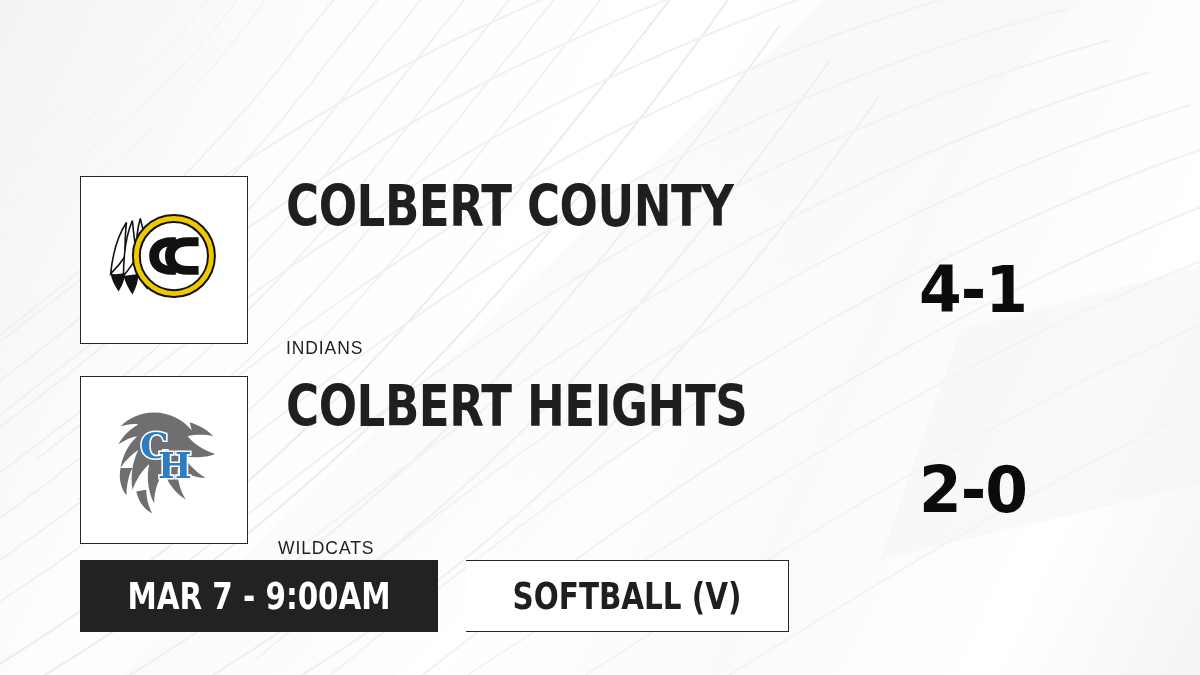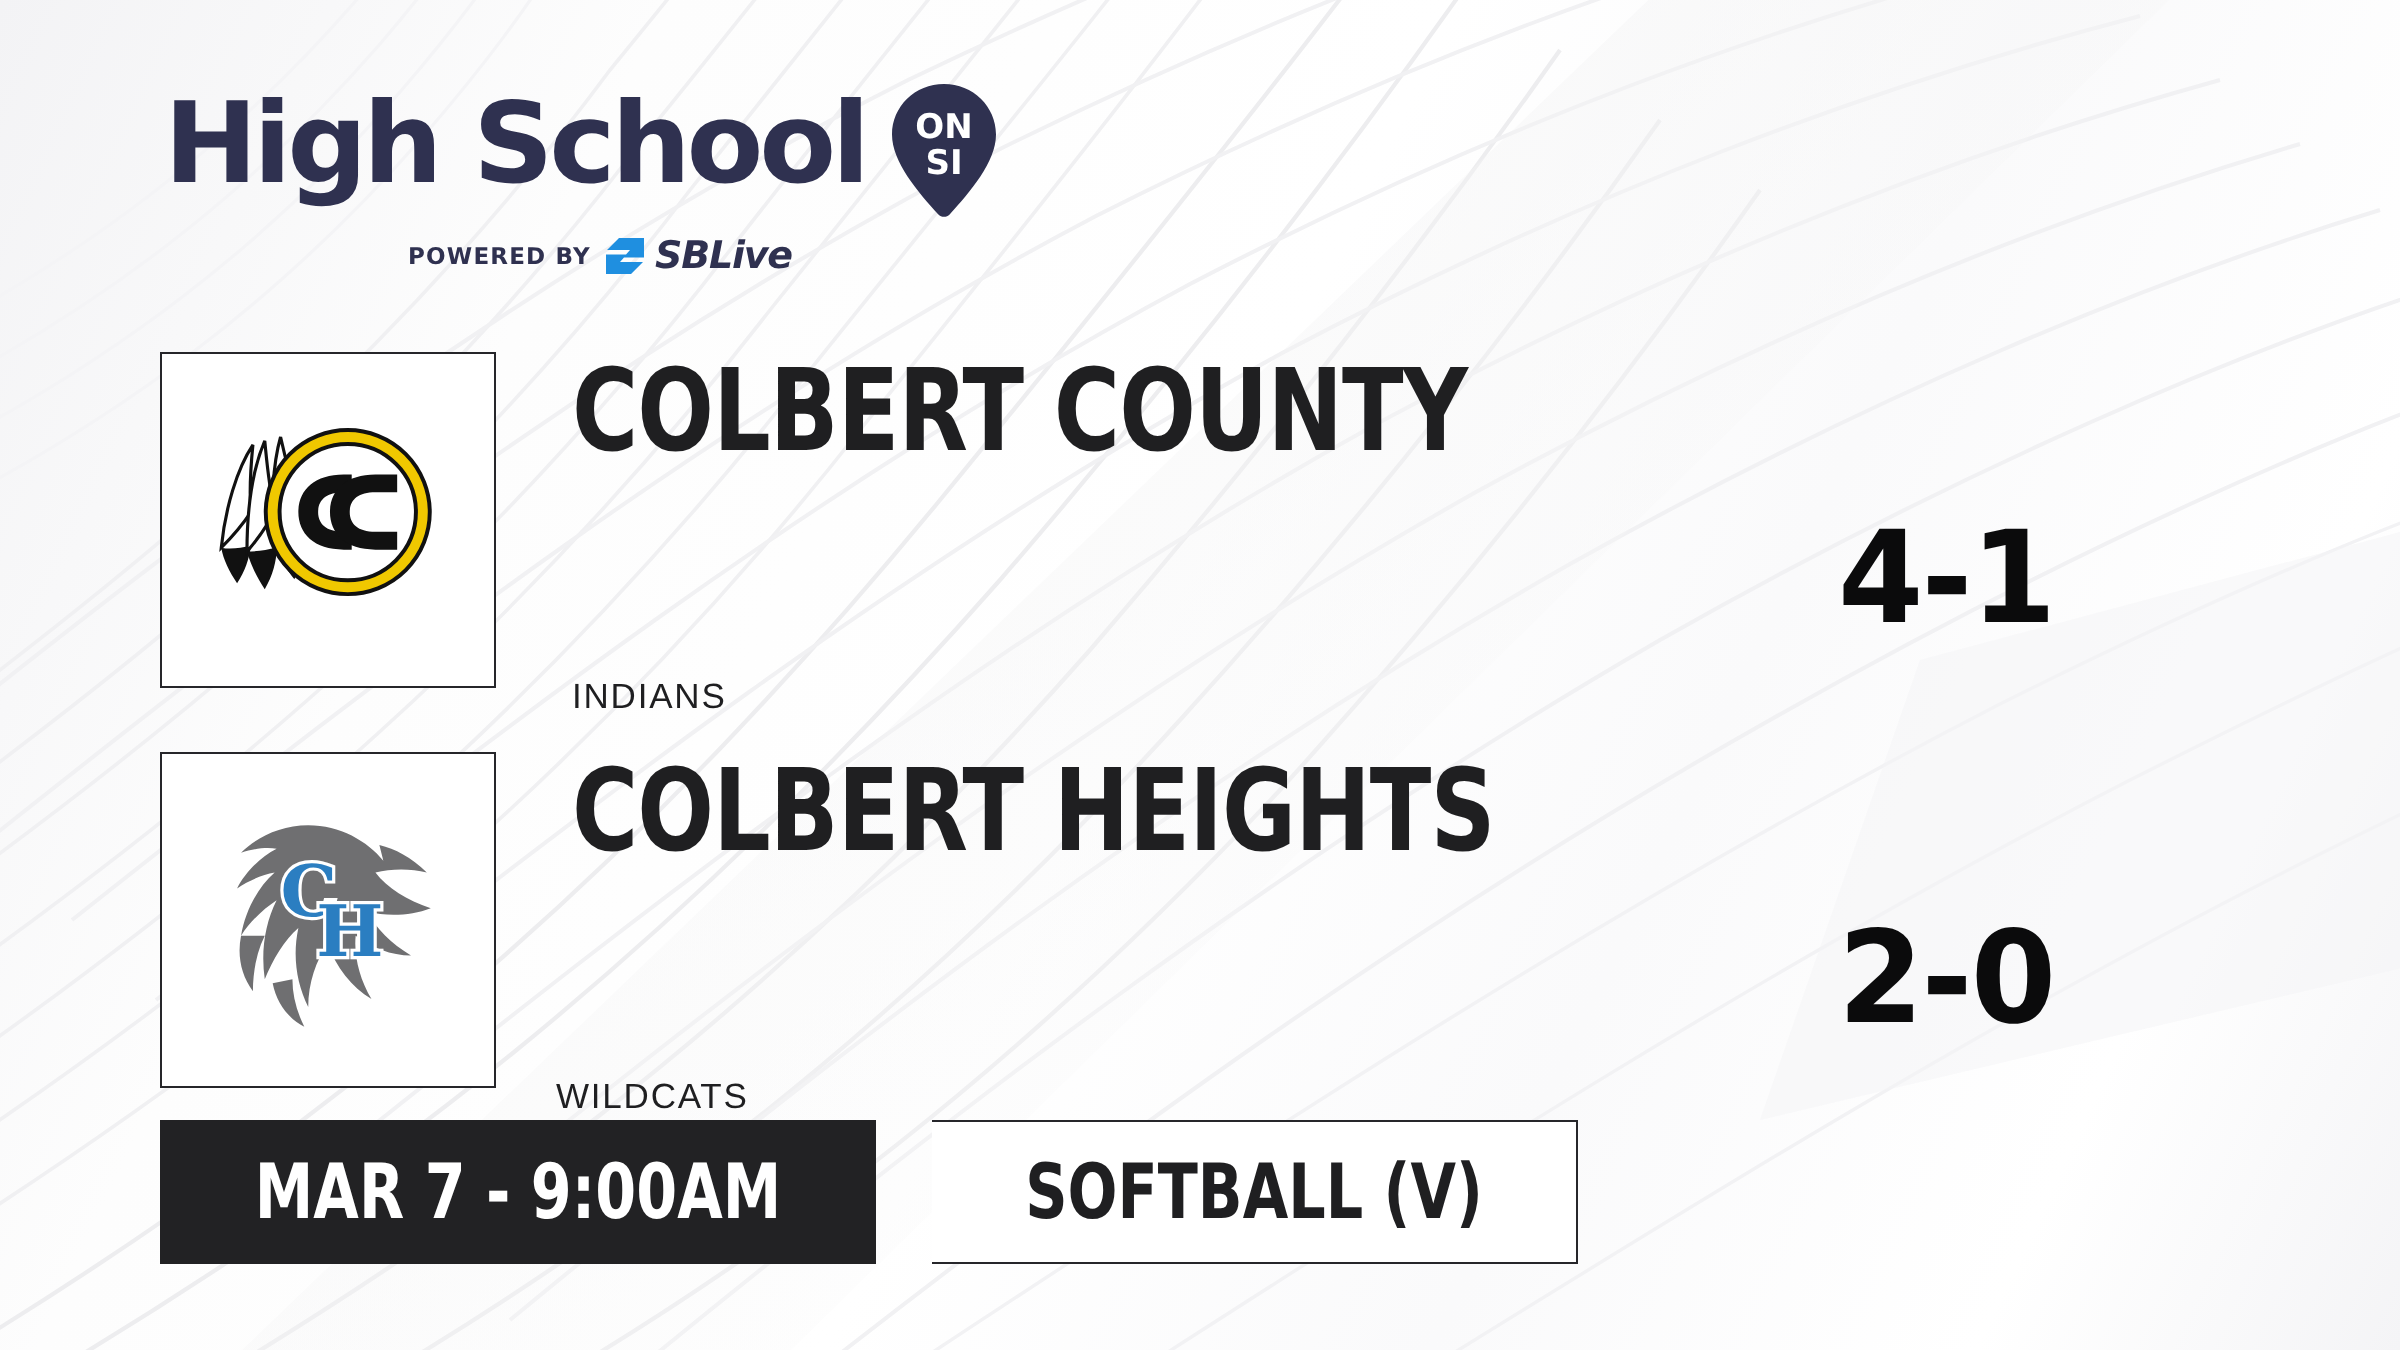--- a/index.html
+++ b/index.html
@@ -211,43 +211,20 @@
     <polygon points="845,-20 1105,-20 370,700 95,700" fill="url(#wedgeg)" opacity="0.75"></polygon>
     <polygon points="960,330 1260,250 1260,470 880,560" fill="#f4f4f6" opacity="0.55"></polygon>
     <g stroke="#f4f4f6" stroke-width="1.6" fill="none">
       <path d="M-40 260 C 60 210 140 150 210 70 C 250 24 282 -20 300 -60"></path>
       <path d="M-40 230 C 55 182 132 124 200 46 C 238 2 268 -40 286 -80"></path>
       <path d="M-40 200 C 50 154 124 98 190 22 C 226 -20 254 -60 272 -100"></path>
       <path d="M-40 170 C 45 126 116 72 180 -2 C 214 -44 240 -82 258 -120"></path>
     </g>
   </svg>
 
-  <div class="brand">
-    <div class="brand-row">
-      <div class="brand-title">High School</div>
-      <div class="pin-wrap">
-        <svg viewBox="0 0 58 70">
-          <path d="M29 2 C 14.5 2 3 13.3 3 27.2 C 3 41 16 56 26.2 67.2 C 27.6 68.8 30.4 68.8 31.8 67.2
-                   C 42 56 55 41 55 27.2 C 55 13.3 43.5 2 29 2 Z" fill="#2f3150"></path>
-          <text x="29" y="29" font-family="DejaVu Sans, sans-serif" font-size="17" font-weight="bold" fill="#ffffff" text-anchor="middle">ON</text>
-          <text x="29" y="47" font-family="DejaVu Sans, sans-serif" font-size="17" font-weight="bold" fill="#ffffff" text-anchor="middle">SI</text>
-        </svg>
-      </div>
-    </div>
-    <div class="powered">
-      <div class="powered-label">POWERED BY</div>
-      <div class="sblive-wrap">
-        <svg width="22" height="20" viewBox="0 0 22 20">
-          <path d="M20 1 L7.5 1 L1.5 7 L13 7 L11 9.2 L1 9.2 L1 19 L13.5 19 L19.5 13 L8 13
-                   L10 10.8 L20 10.8 Z" fill="#1f8fe0"></path>
-        </svg>
-        <div class="sblive-word">SBLive</div>
-      </div>
-    </div>
-  </div>
 
   <div class="logo-box" id="logo-a">
     <svg viewBox="0 0 168 168">
       <g transform="translate(30,40)">
 
         <g>
           <path d="M16 6 C 8 18 2 38 0 58 C 6 52 11 46 15 40 C 14 28 15 16 16 6 Z" fill="#ffffff" stroke="#111111" stroke-width="1.6"></path>
           <path d="M0 58 C 1 64 4 70 8 76 C 12 70 14 64 15 57 C 10 58 5 59 0 58 Z" fill="#111111"></path>
           <path d="M22 4 C 16 18 13 38 13 60 C 19 53 24 46 27 39 C 24 27 23 14 22 4 Z" fill="#ffffff" stroke="#111111" stroke-width="1.6"></path>
           <path d="M13 60 C 15 67 18 73 22 79 C 26 72 28 65 28 58 C 23 59 18 60 13 60 Z" fill="#111111"></path>

